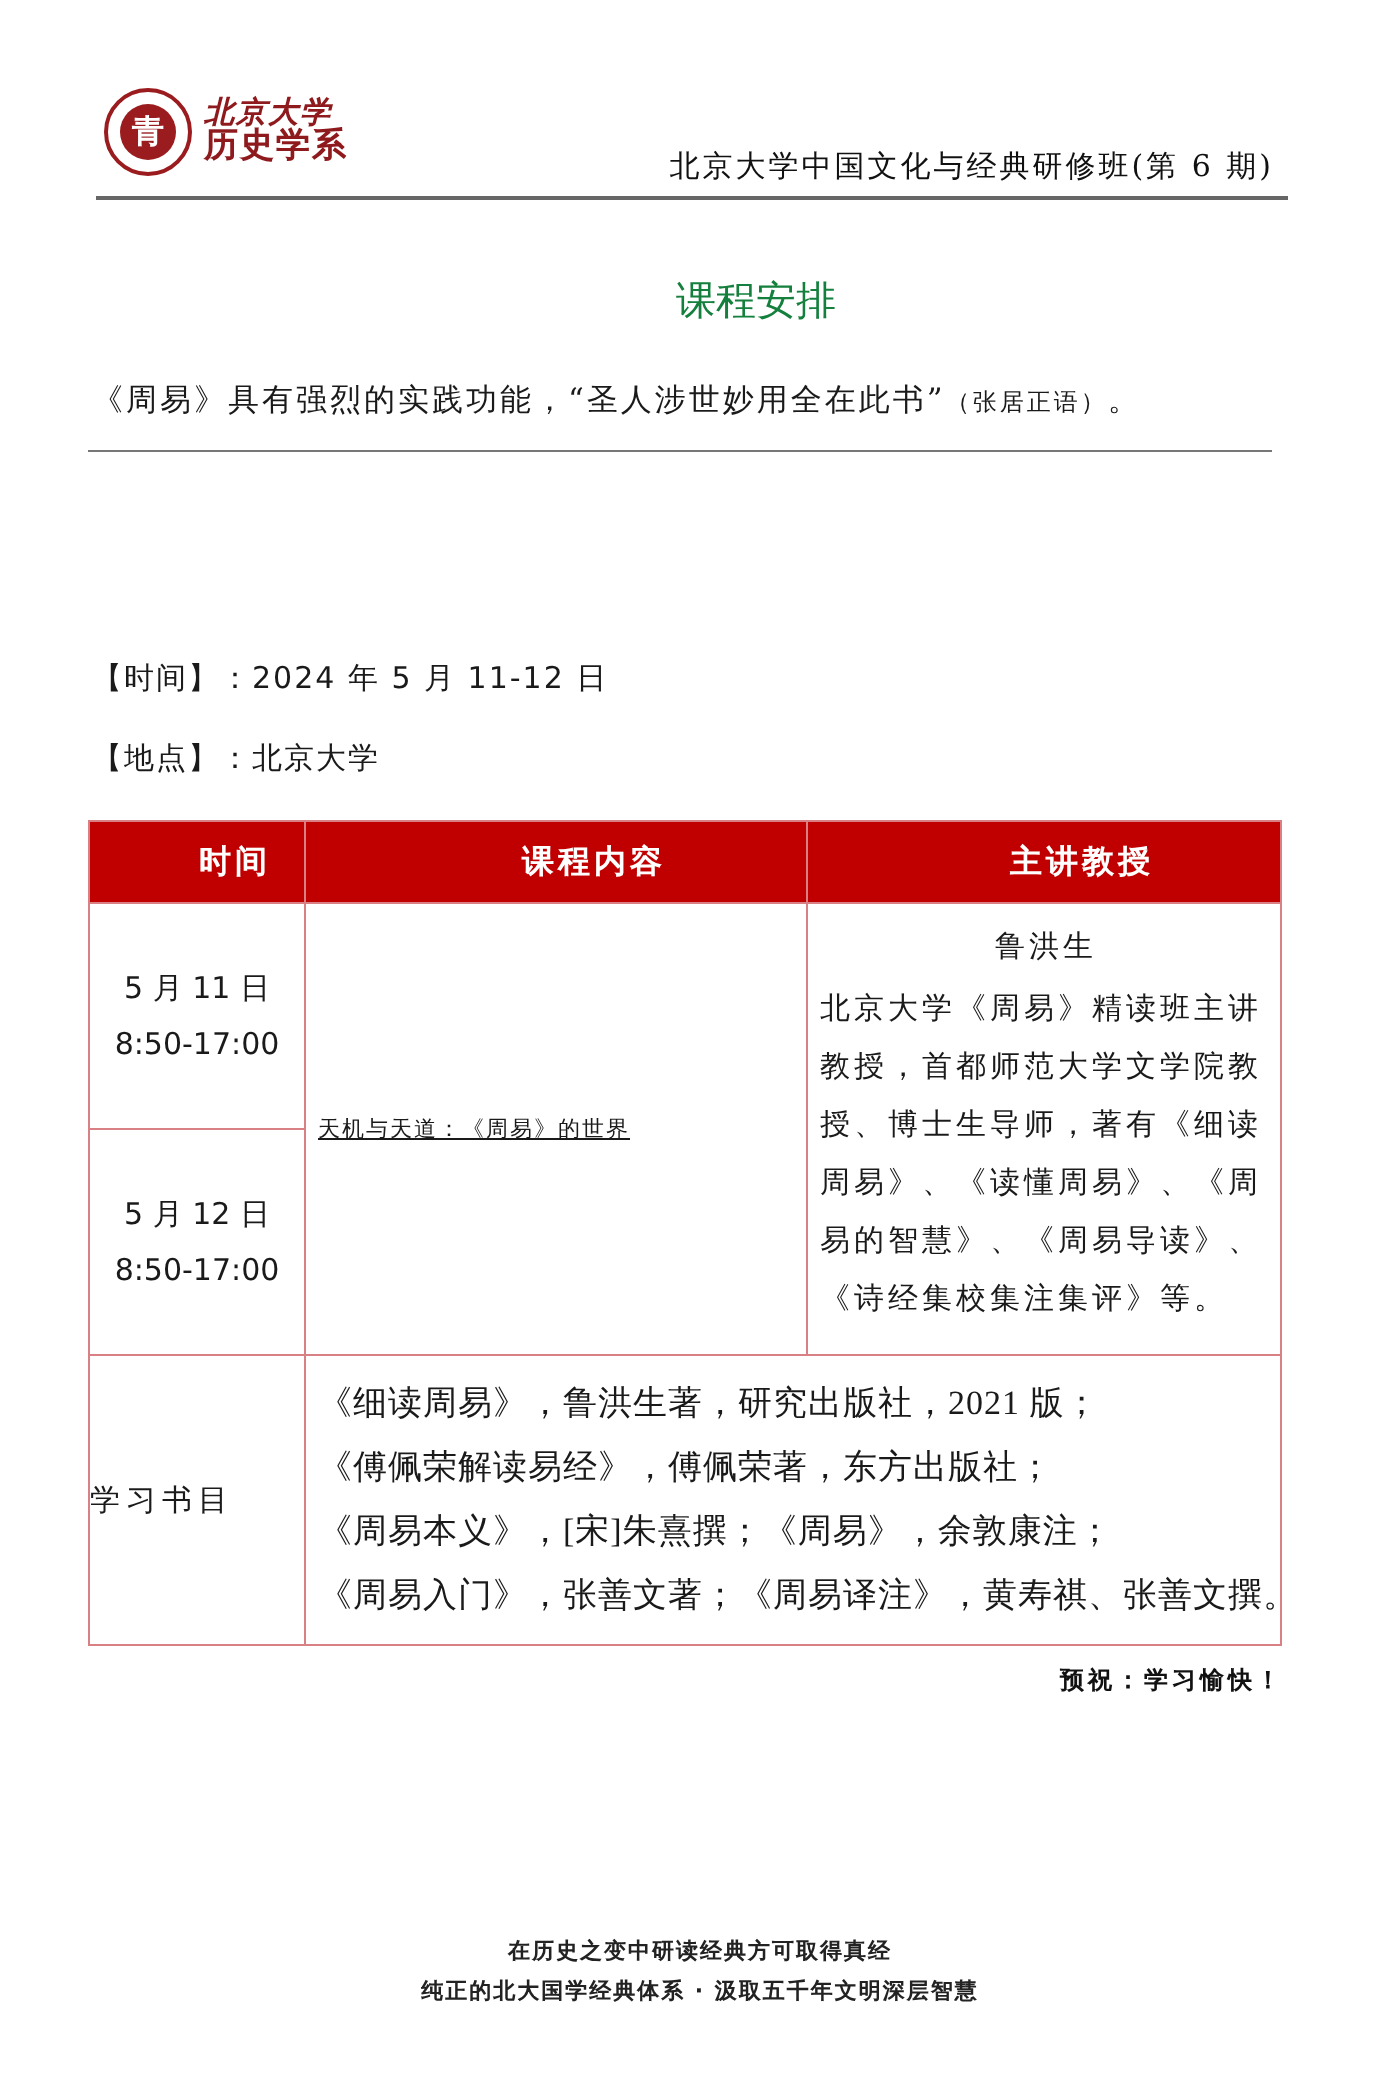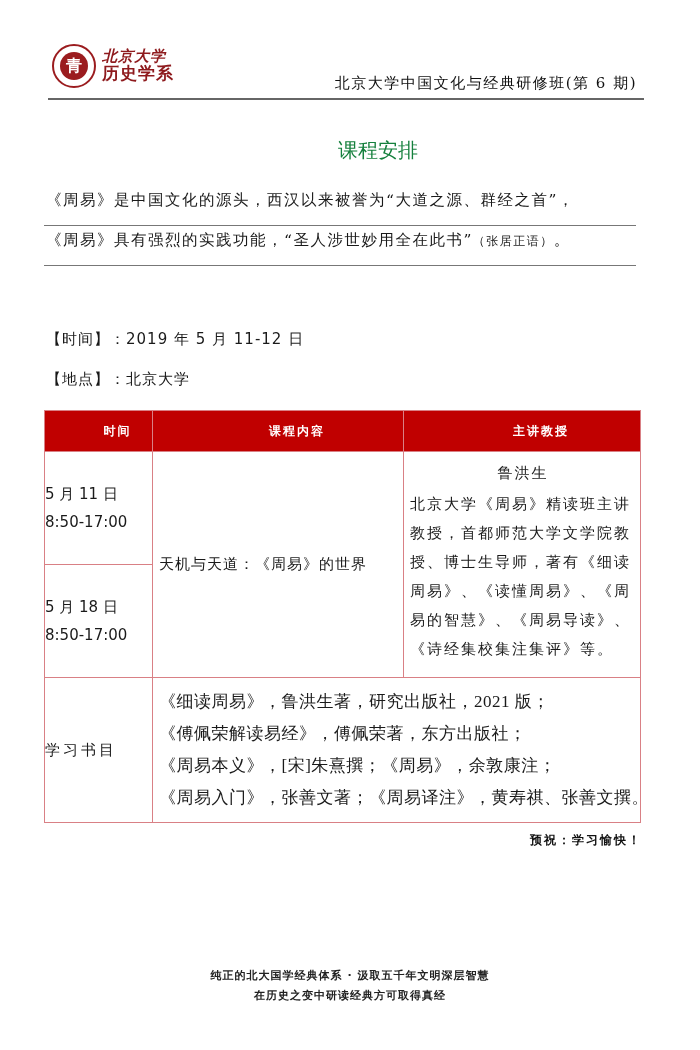--- a/index.html
+++ b/index.html
@@ -27,25 +27,25 @@
   .intro-line { height: 40px; box-sizing: border-box; border-bottom: 1.5px solid #777;
                 font-size: 15.5px; letter-spacing: 1.5px; line-height: 28px; padding-left: 2px; white-space: nowrap; }
   .intro-line .small { font-size: 12px; }
 
   .meta { position: absolute; left: 46px; font-size: 15px; letter-spacing: 1px; }
   .meta .value { font-family: "DejaVu Sans", sans-serif; }
 
   
   .schedule { position: absolute; left: 44px; top: 410px; width: 596px; border-collapse: collapse; table-layout: fixed; }
   .schedule td, .schedule th { border: 1.5px solid #d98085; padding: 0; }
-  .schedule th { background: #c00000; color: #fff; height: 40px; font-weight: bold; font-size: 12px; letter-spacing: 2px; padding-left: 38px; }
+  .schedule th { background: #c00000; color: #fff; height: 40px; font-weight: bold; font-size: 16px; letter-spacing: 2px; padding-left: 38px; }
   .c1 { width: 108px; } .c2 { width: 251px; } .c3 { width: 237px; }
-  .time-cell { font-family: "DejaVu Sans", sans-serif; font-size: 15px; line-height: 28px; height: 112px; }
+  .time-cell { text-align: center; font-family: "DejaVu Sans", sans-serif; font-size: 15px; line-height: 28px; height: 112px; }
   .time-cell span { display: block; }
-  .course-cell { font-size: 15px; letter-spacing: 1px; padding-left: 6px !important; }
+  .course-cell { font-size: 11px; letter-spacing: 1px; padding-left: 6px !important; text-decoration: underline; }
   .prof-cell { vertical-align: top; padding: 8px 4px 6px 6px !important; }
   .prof-name { text-align: center; font-size: 15px; letter-spacing: 2px; line-height: 26px; margin-bottom: 4px; }
   .prof-bio { font-size: 15px; letter-spacing: 2px; line-height: 29px; }
   .books-label { text-align: left; font-size: 15px; letter-spacing: 3px; height: 144px; }
   .books-cell { padding: 4px 4px 4px 6px !important; }
   .book-line { font-size: 17px; line-height: 32px; letter-spacing: 0.5px; white-space: nowrap; font-family: Liberation Serif, serif; }
 
   .wish { position: absolute; right: 58px; top: 832px; font-family: "DejaVu Sans", sans-serif; font-weight: bold;
           font-size: 12px; letter-spacing: 2px; color: #111; }
 
@@ -65,26 +65,25 @@
       <div class="l2">历史学系</div>
     </div>
   </div>
   <div class="program-title">北京大学中国文化与经典研修班(第 6 期)</div>
   <div class="header-rule"></div>
 </div>
 
 <div class="page-title">课程安排</div>
 
 <div class="intro">
-  <div class="intro-line">《周易》是中国文化的源头，西汉以来被誉为“大道之源、群经之首”，</div>
   <div class="intro-line"><span>《周易》具有强烈的实践功能，“圣人涉世妙用全在此书”</span><span class="small">（张居正语）</span><span>。</span></div>
 </div>
 
 <div class="meta" style="top:330px;">
-  <span>【时间】：</span><span class="value">2019 年 5 月 11-12 日</span>
+  <span>【时间】：</span><span class="value">2024 年 5 月 11-12 日</span>
 </div>
 <div class="meta" style="top:370px;">
   <span>【地点】：</span><span>北京大学</span>
 </div>
 
 <table class="schedule">
   <colgroup>
       <col class="c1">
       <col class="c2">
       <col class="c3">
@@ -101,34 +100,34 @@
       <span>8:50-17:00</span>
     </td>
     <td class="course-cell" rowspan="2">天机与天道：《周易》的世界</td>
     <td class="prof-cell" rowspan="2">
       <div class="prof-name">鲁洪生</div>
       <div class="prof-bio">北京大学《周易》精读班主讲教授，首都师范大学文学院教授、博士生导师，著有《细读周易》、《读懂周易》、《周易的智慧》、《周易导读》、《诗经集校集注集评》等。</div>
     </td>
   </tr>
   <tr>
     <td class="time-cell">
-      <span>5 月 18 日</span>
+      <span>5 月 12 日</span>
       <span>8:50-17:00</span>
     </td>
   </tr>
   <tr>
     <td class="books-label">学习书目</td>
     <td class="books-cell" colspan="2">
       <div class="book-line">《细读周易》，鲁洪生著，研究出版社，2021 版；</div>
       <div class="book-line">《傅佩荣解读易经》，傅佩荣著，东方出版社；</div>
       <div class="book-line">《周易本义》，[宋]朱熹撰；《周易》，余敦康注；</div>
       <div class="book-line">《周易入门》，张善文著；《周易译注》，黄寿祺、张善文撰。</div>
     </td>
   </tr>
 </tbody>
   </table>
 
 <div class="wish">预祝：学习愉快！</div>
 
 <div class="footer">
+  <div>在历史之变中研读经典方可取得真经</div>
   <div>纯正的北大国学经典体系 · 汲取五千年文明深层智慧</div>
-  <div>在历史之变中研读经典方可取得真经</div>
 </div>
 
 </body></html>

